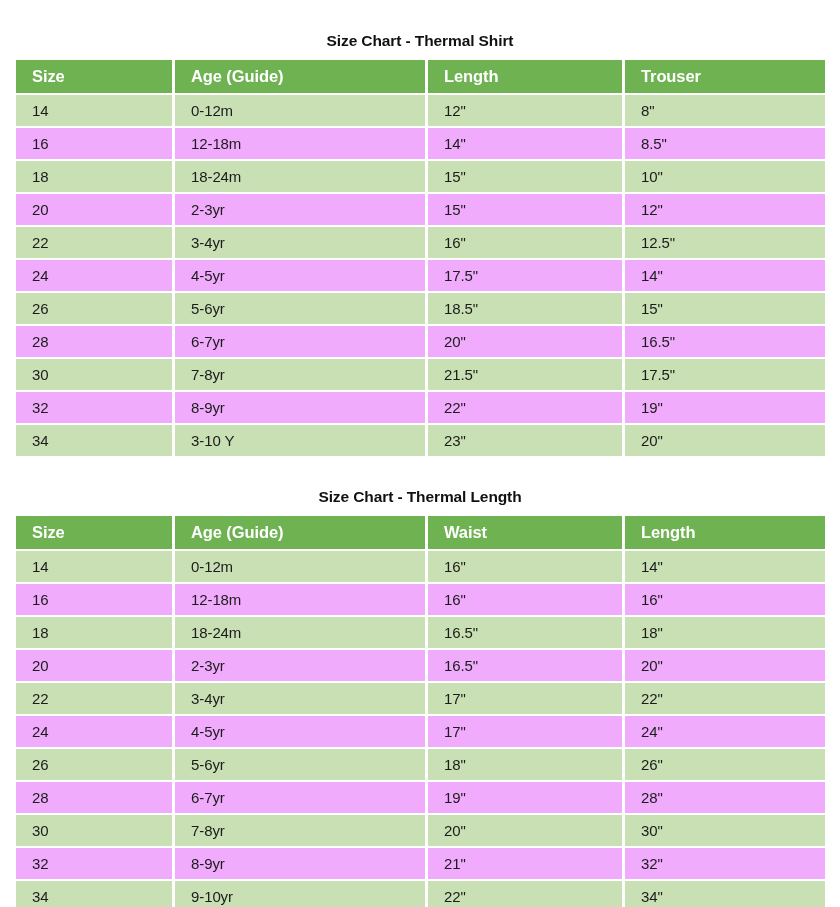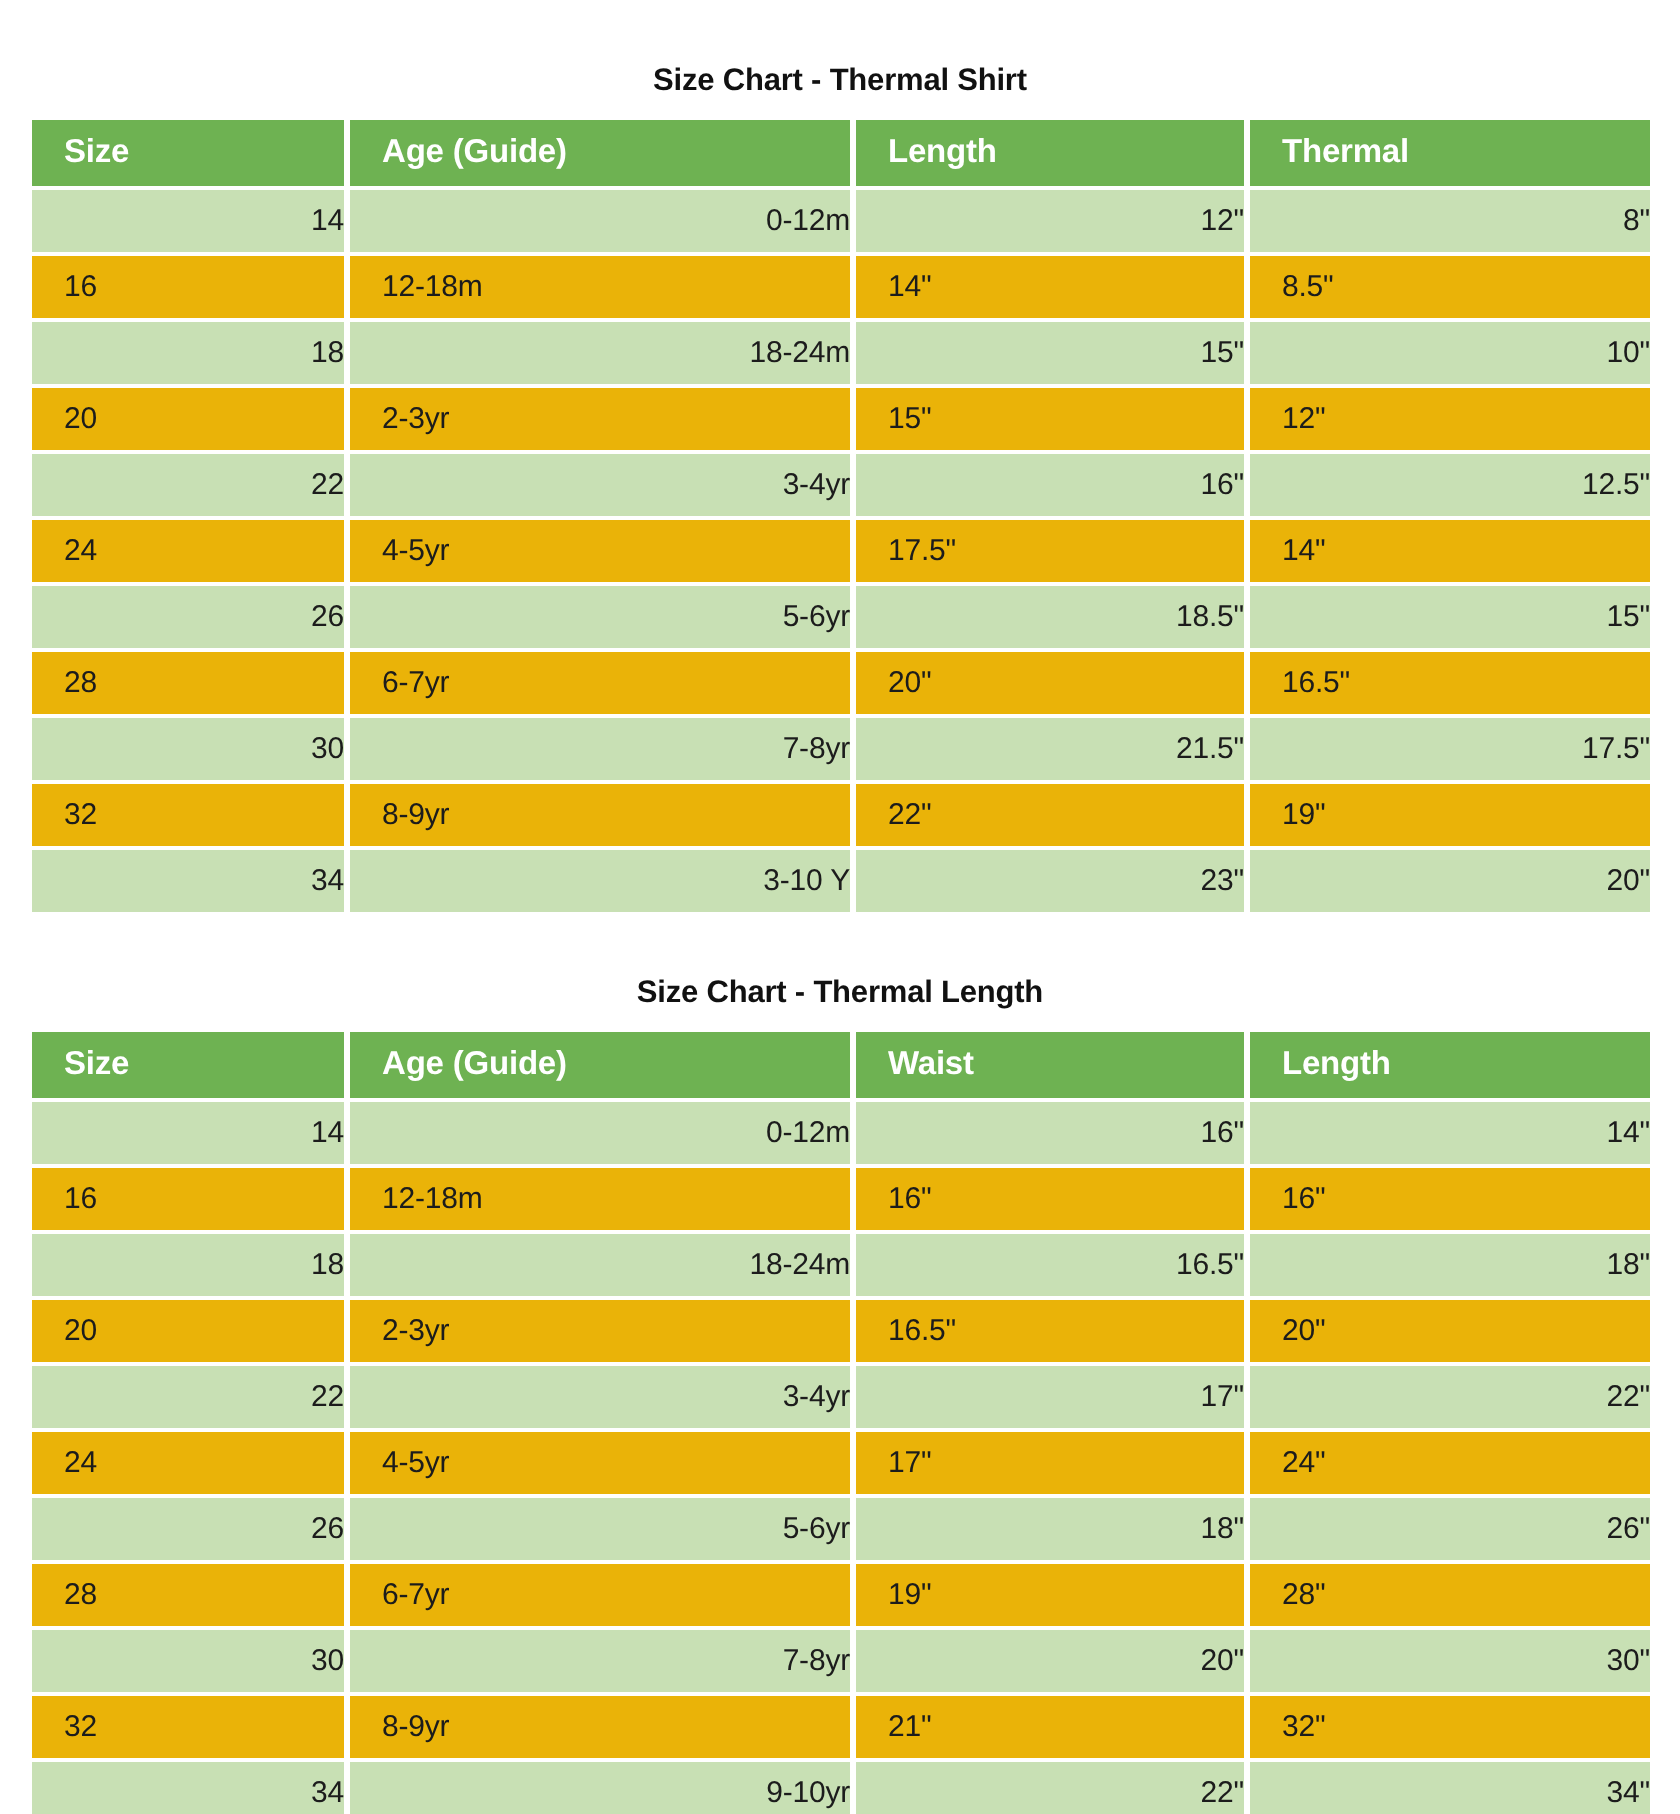--- a/index.html
+++ b/index.html
@@ -68,43 +68,43 @@
     font-size: 15px;
     font-weight: normal;
     color: #1c1c1c;
     text-align: left;
     padding: 5px 0 6px 16px;
     height: 20px;
     vertical-align: middle;
     letter-spacing: -0.1px;
   }
 
-  table.size-table tr.row-dark td { background: #c8e0b4; text-align: right; }
-  table.size-table tr.row-light td { background: #eab308; }
+  table.size-table tr.row-dark td { background: #c8e0b4; }
+  table.size-table tr.row-light td { background: #f0abfc; }
 </style>
 </head>
 <body>
 
 <div class="page">
 
   <section class="chart-block first">
     <h2 class="chart-title">Size Chart - Thermal Shirt</h2>
     <table class="size-table">
       <colgroup>
         <col class="c0">
           <col class="c1">
           <col class="c2">
           <col class="c3">
       </colgroup>
       <thead>
         <tr>
           <th>Size</th>
           <th>Age (Guide)</th>
           <th>Length</th>
-          <th>Thermal</th>
+          <th>Trouser</th>
         </tr>
       </thead>
       <tbody>
         <tr class="row-dark">
           <td>14</td>
           <td>0-12m</td>
           <td>12"</td>
           <td>8"</td>
         </tr>
         <tr class="row-light">

